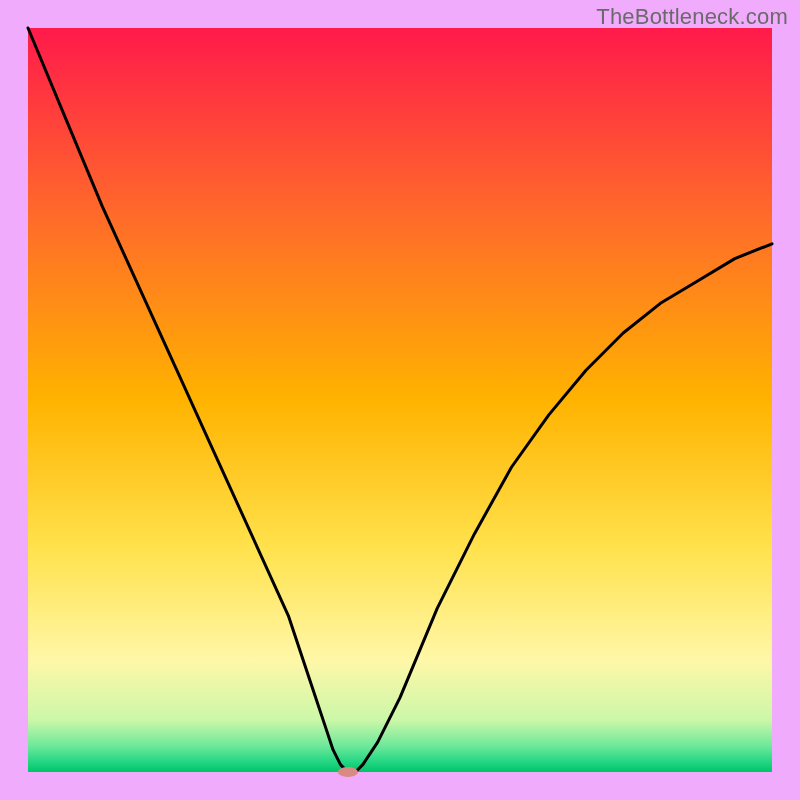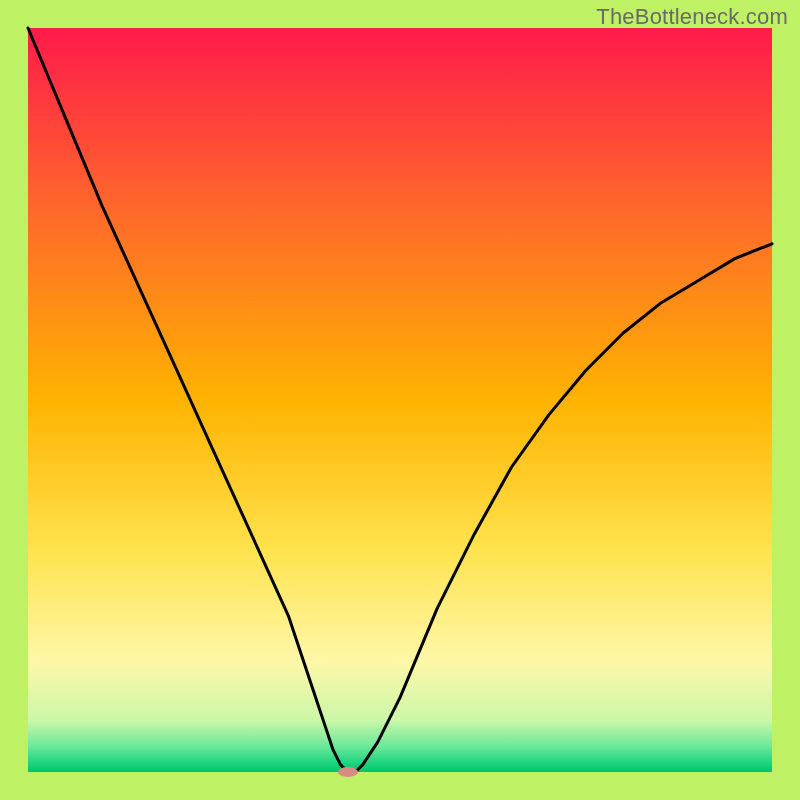--- a/index.html
+++ b/index.html
@@ -8,21 +8,21 @@
     width: 800px;
     height: 800px;
     background: #000;
     font-family: Arial, Helvetica, sans-serif;
     overflow: hidden;
   }
   .frame {
     position: relative;
     width: 800px;
     height: 800px;
-    background: #bef264;
+    background: #f0abfc;
   }
   .watermark {
     position: absolute;
     top: 4px;
     right: 12px;
     color: #6a6a6a;
     font-size: 22px;
     font-weight: 500;
     letter-spacing: 0.2px;
     user-select: none;

